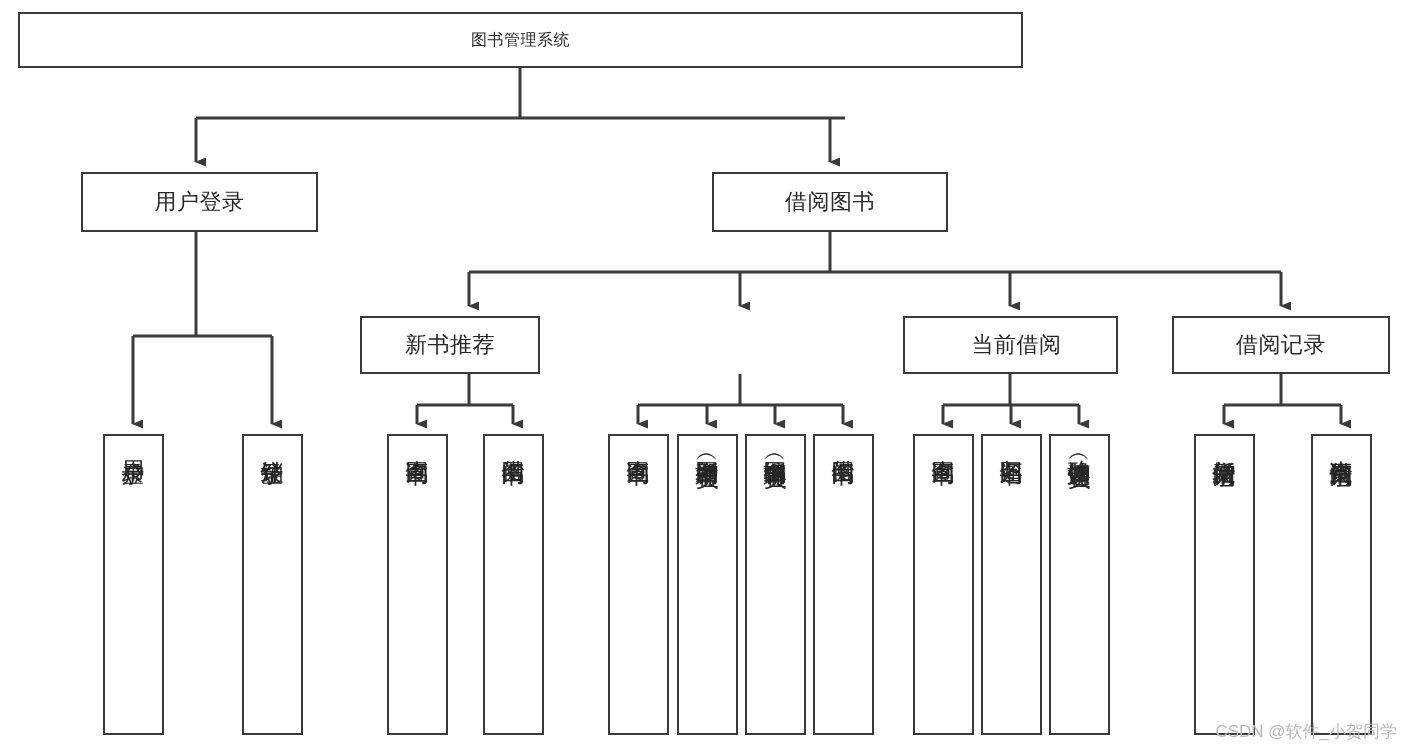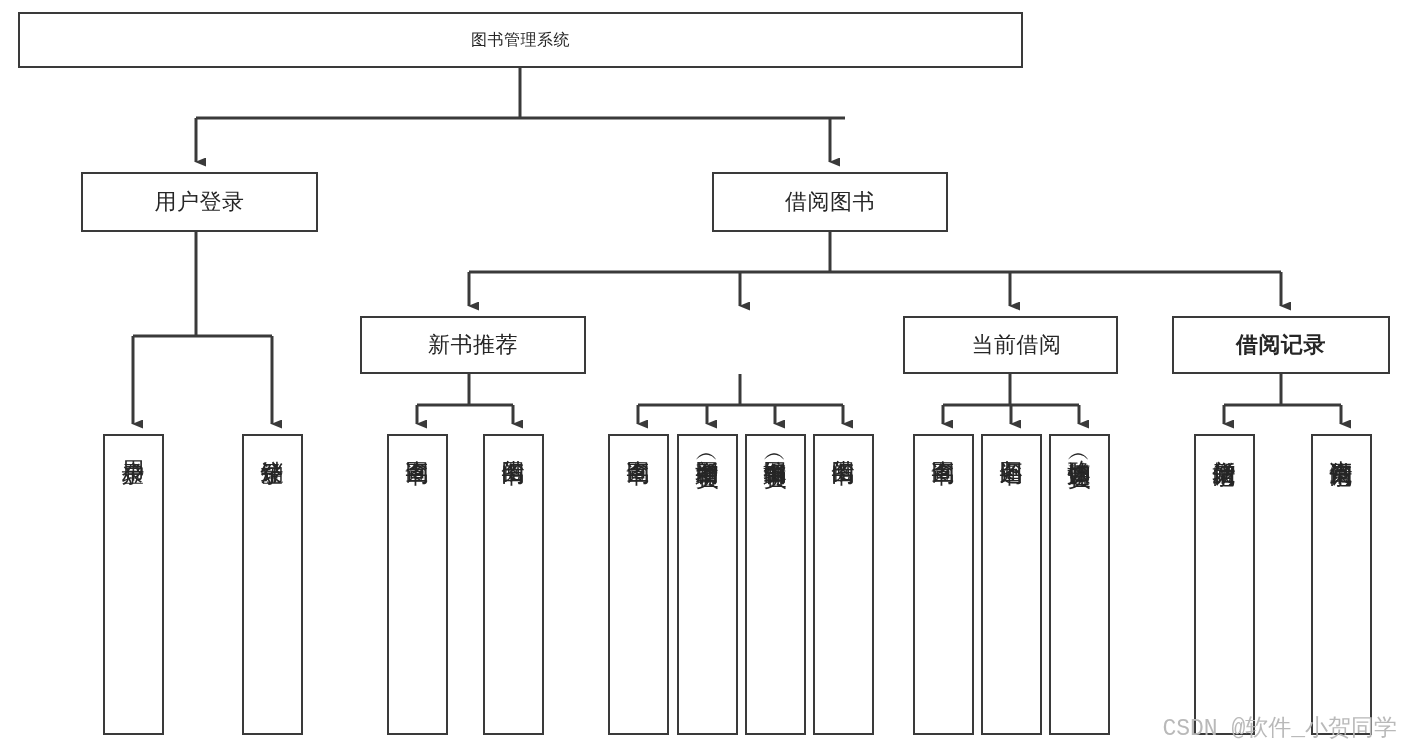--- a/index.html
+++ b/index.html
@@ -62,26 +62,25 @@
     font-size: 23px;
     line-height: 1.05;
     letter-spacing: 1px;
     white-space: normal;
     max-height: 270px;
   }
   #watermark {
     position: absolute;
     right: 8px;
     bottom: 4px;
-    font-size: 23px;
+    font-size: 17px;
     color: #b9b9b9;
     z-index: 5;
     white-space: nowrap;
     user-select: none;
-    font-family: Liberation Mono, monospace;
   }
 </style>
 </head>
 <body>
 
 <div id="diagram-root">
 
   <svg id="edge-layer" viewBox="0 0 1405 747" width="1405" height="747">
     <defs>
       <marker id="arrowhead" markerWidth="9" markerHeight="11" refX="4.5" refY="10" orient="auto" markerUnits="userSpaceOnUse">
@@ -137,30 +136,30 @@
   </div>
 
   <div class="node horiz" style="left:81px; top:172px; width:237px; height:60px;">
     <span class="node-label">用户登录</span>
   </div>
 
   <div class="node horiz" style="left:712px; top:172px; width:236px; height:60px;">
     <span class="node-label">借阅图书</span>
   </div>
 
-  <div class="node horiz" style="left:360px; top:316px; width:226px; height:58px;">
+  <div class="node horiz" style="left:360px; top:316px; width:180px; height:58px;">
     <span class="node-label">新书推荐</span>
   </div>
 
 
   <div class="node horiz" style="left:903px; top:316px; width:215px; height:58px;padding-left:12px;">
     <span class="node-label">当前借阅</span>
   </div>
 
-  <div class="node horiz" style="left:1172px; top:316px; width:218px; height:58px;font-weight:bold;">
+  <div class="node horiz" style="left:1172px; top:316px; width:218px; height:58px;">
     <span class="node-label">借阅记录</span>
   </div>
 
   <div class="node vert" style="left:103px; top:434px; width:61px; height:301px;">
     <span class="node-label">用户登录</span>
   </div>
 
   <div class="node vert" style="left:242px; top:434px; width:61px; height:301px;">
     <span class="node-label">注销登录</span>
   </div>

